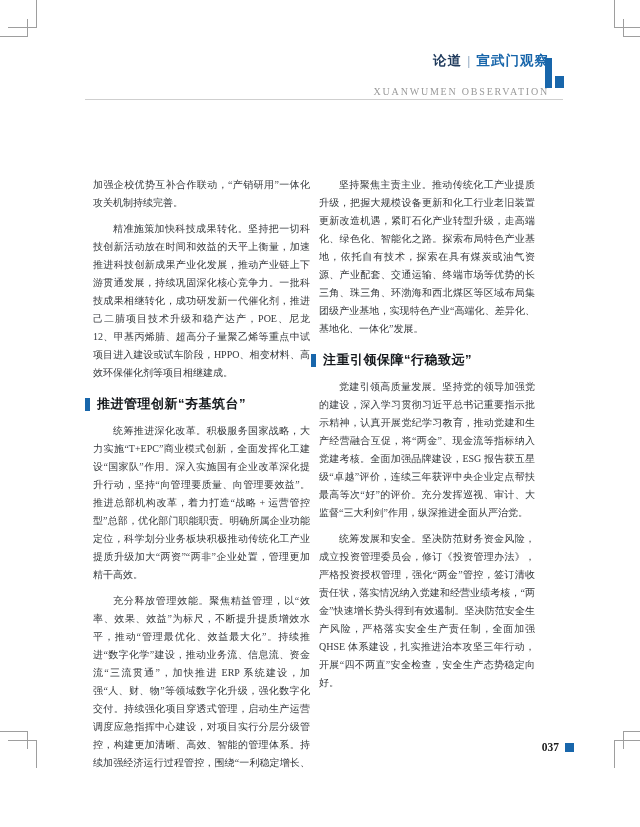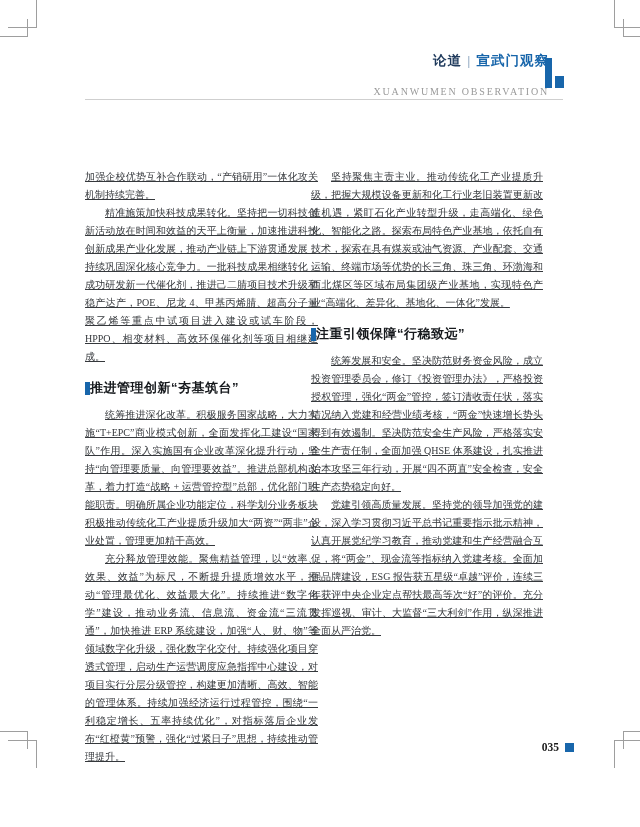--- a/index.html
+++ b/index.html
@@ -35,23 +35,23 @@
   .header-en{margin-top:16px;font-family:"Liberation Serif", serif;font-size:10px;
     letter-spacing:1.8px;color:#9a9a9a;white-space:nowrap;}
   .header-bar{position:absolute;left:545px;top:58px;width:7px;height:30px;background:var(--accent-blue);}
   .header-square{position:absolute;left:555px;top:76px;width:9px;height:12px;background:var(--accent-blue);}
   .header-rule{position:absolute;left:85px;top:99px;width:478px;height:1px;background:var(--rule-gray);}
   
   .col{position:absolute;top:168px;width:233px;font-size:10px;line-height:18px;
     color:#35383c;text-align:justify;}
   .col-left{left:85px;}
   .col-right{left:311px;width:232px;}
-  .col p.body-p{margin:0;text-decoration:underline;}
+  .col p.body-p{margin:8px;}
   .col p.indent{text-indent:2em;}
-  .section-heading{display:flex;align-items:center;margin:13px 0 9px 0;}
+  .section-heading{display:flex;align-items:center;gap:7px;margin:13px 0 9px 0;}
   .heading-bar{flex:0 0 auto;width:5px;height:13px;background:var(--accent-blue);}
   .heading-text{font-family:"Liberation Sans", sans-serif;font-weight:700;font-size:13px;
     color:#16191d;letter-spacing:0.5px;white-space:nowrap;}
   .end-mark{display:inline-block;width:8px;height:8px;border:2px solid var(--end-mark);
     border-radius:1px;margin-left:4px;vertical-align:-1px;background:#fde8df;}
   
   .footer{position:absolute;top:741px;right:77px;display:flex;align-items:center;gap:6px;}
   .footer .page-num{font-family:"Liberation Serif", serif;font-weight:700;font-size:11.5px;color:#1c1c1c;}
   .footer .footer-square{width:9px;height:9px;background:var(--accent-blue);}
 </style>
@@ -82,36 +82,36 @@
       <span class="cn-section">论道</span><span class="cn-sep">|</span><span class="cn-title">宣武门观察</span>
     </div>
     <div class="header-en">XUANWUMEN OBSERVATION</div>
   </div>
   <div class="header-bar"></div>
   <div class="header-square"></div>
   <div class="header-rule"></div>
 
   <div class="col col-left">
       <p class="body-p">加强企校优势互补合作联动，“产销研用”一体化攻关机制持续完善。</p>
-      <p class="body-p indent">精准施策加快科技成果转化。坚持把一切科技创新活动放在时间和效益的天平上衡量，加速推进科技创新成果产业化发展，推动产业链上下游贯通发展，持续巩固深化核心竞争力。一批科技成果相继转化，成功研发新一代催化剂，推进己二腈项目技术升级和稳产达产，POE、尼龙 4、甲基丙烯腈、超高分子量聚乙烯等重点中试项目进入建设或试车阶段，HPPO、相变材料、高效环保催化剂等项目相继建成。</p>
+      <p class="body-p indent">精准施策加快科技成果转化。坚持把一切科技创新活动放在时间和效益的天平上衡量，加速推进科技创新成果产业化发展，推动产业链上下游贯通发展，持续巩固深化核心竞争力。一批科技成果相继转化，成功研发新一代催化剂，推进己二腈项目技术升级和稳产达产，POE、尼龙 12、甲基丙烯腈、超高分子量聚乙烯等重点中试项目进入建设或试车阶段，HPPO、相变材料、高效环保催化剂等项目相继建成。</p>
       <div class="section-heading">
         <span class="heading-bar"></span>
         <span class="heading-text">推进管理创新“夯基筑台”</span>
       </div>
       <p class="body-p indent">统筹推进深化改革。积极服务国家战略，大力实施“T+EPC”商业模式创新，全面发挥化工建设“国家队”作用。深入实施国有企业改革深化提升行动，坚持“向管理要质量、向管理要效益”。推进总部机构改革，着力打造“战略 + 运营管控型”总部，优化部门职能职责。明确所属企业功能定位，科学划分业务板块积极推动传统化工产业提质升级加大“两资”“两非”企业处置，管理更加精干高效。</p>
       <p class="body-p indent">充分释放管理效能。聚焦精益管理，以“效率、效果、效益”为标尺，不断提升提质增效水平，推动“管理最优化、效益最大化”。持续推进“数字化学”建设，推动业务流、信息流、资金流“三流贯通”，加快推进 ERP 系统建设，加强“人、财、物”等领域数字化升级，强化数字化交付。持续强化项目穿透式管理，启动生产运营调度应急指挥中心建设，对项目实行分层分级管控，构建更加清晰、高效、智能的管理体系。持续加强经济运行过程管控，围绕“一利稳定增长、五率持续优化”，对指标落后企业发布“红橙黄”预警，强化“过紧日子”思想，持续推动管理提升。</p>
     </div>
   <div class="col col-right">
       <p class="body-p indent">坚持聚焦主责主业。推动传统化工产业提质升级，把握大规模设备更新和化工行业老旧装置更新改造机遇，紧盯石化产业转型升级，走高端化、绿色化、智能化之路。探索布局特色产业基地，依托自有技术，探索在具有煤炭或油气资源、产业配套、交通运输、终端市场等优势的长三角、珠三角、环渤海和西北煤区等区域布局集团级产业基地，实现特色产业“高端化、差异化、基地化、一体化”发展。</p>
       <div class="section-heading">
         <span class="heading-bar"></span>
         <span class="heading-text">注重引领保障“行稳致远”</span>
       </div>
+      <p class="body-p indent">党建引领高质量发展。坚持党的领导加强党的建设，深入学习贯彻习近平总书记重要指示批示精神，认真开展党纪学习教育，推动党建和生产经营融合互促，将“两金”、现金流等指标纳入党建考核。全面加强品牌建设，ESG 报告获五星级“卓越”评价，连续三年获评中央企业定点帮扶最高等次“好”的评价。充分发挥巡视、审计、大监督“三大利剑”作用，纵深推进全面从严治党。</p>
       <p class="body-p indent">统筹发展和安全。坚决防范财务资金风险，成立投资管理委员会，修订《投资管理办法》，严格投资授权管理，强化“两金”管控，签订清收责任状，落实情况纳入党建和经营业绩考核，“两金”快速增长势头得到有效遏制。坚决防范安全生产风险，严格落实安全生产责任制，全面加强 QHSE 体系建设，扎实推进治本攻坚三年行动，开展“四不两直”安全检查，安全生产态势稳定向好。</p>
-      <p class="body-p indent">党建引领高质量发展。坚持党的领导加强党的建设，深入学习贯彻习近平总书记重要指示批示精神，认真开展党纪学习教育，推动党建和生产经营融合互促，将“两金”、现金流等指标纳入党建考核。全面加强品牌建设，ESG 报告获五星级“卓越”评价，连续三年获评中央企业定点帮扶最高等次“好”的评价。充分发挥巡视、审计、大监督“三大利剑”作用，纵深推进全面从严治党。</p>
     </div>
 
   <div class="footer">
-    <span class="page-num">035</span>
+    <span class="page-num">037</span>
     <span class="footer-square"></span>
   </div>
 
 </div>
 
 </body></html>

